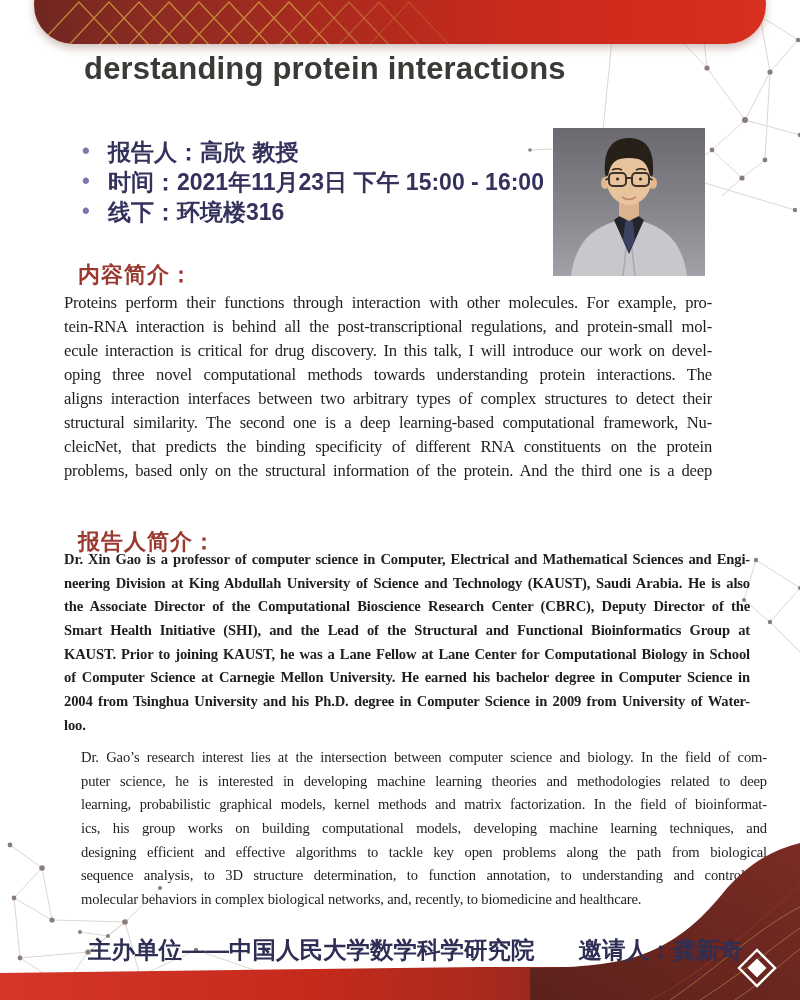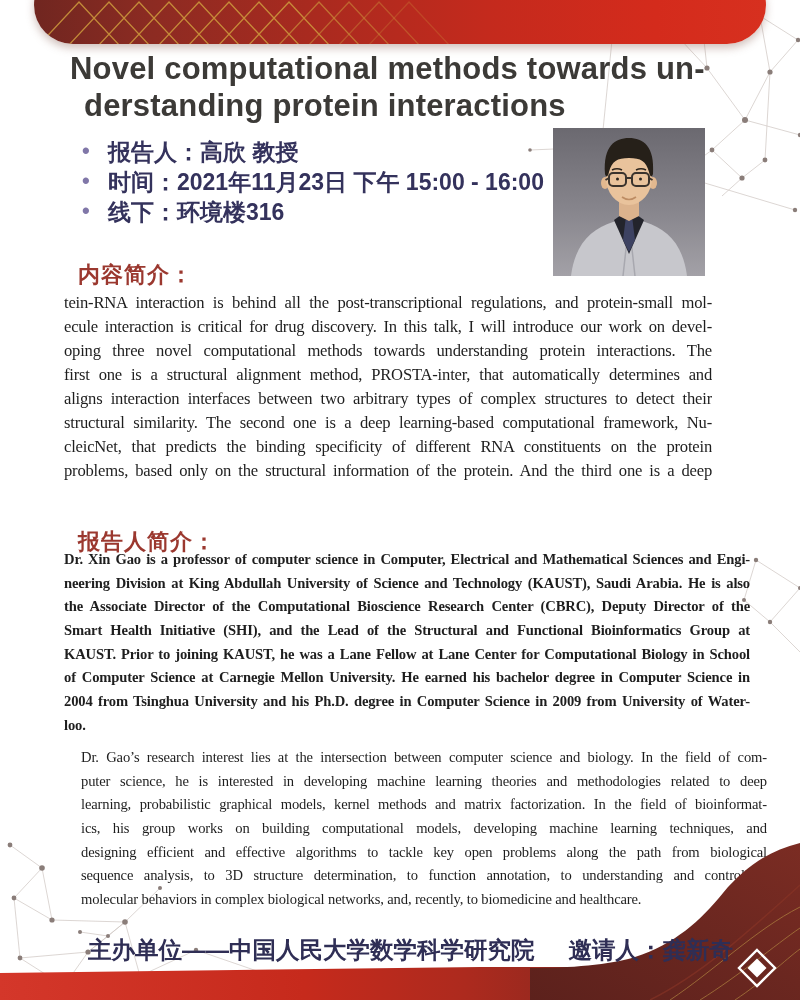--- a/index.html
+++ b/index.html
@@ -49,21 +49,21 @@
     color:var(--body-ink,#1e1e1e);overflow:hidden;}
   .abstract-para{top:291px;width:648px;font-size:16.6px;letter-spacing:-.2px;}
   .abstract-para .pline{height:24px;line-height:24px;}
   .bio-para1{top:548px;width:686px;font-size:14.6px;letter-spacing:-.15px;font-weight:bold;}
   .bio-para2{top:746px;width:686px;font-size:14.6px;letter-spacing:-.15px;margin-left:17px;}
   .bio-para1 .pline,.bio-para2 .pline{height:23.7px;line-height:23.7px;}
   .pline{white-space:nowrap;text-align:justify;text-align-last:justify;}
   .pline.last-line{text-align-last:left;}
 
   
-  .footer-line{position:absolute;left:88px;top:934px;z-index:3;display:flex;gap:34px;
+  .footer-line{position:absolute;left:88px;top:934px;z-index:3;display:flex;gap:44px;
     color:var(--footer-navy,#2f2e55);font-size:23.5px;font-weight:700;}
   .bottom-band{position:absolute;left:0;top:967px;width:800px;height:33px;z-index:1;
     background:linear-gradient(90deg,#d4372a 0%,#c62a1c 38%,#ad2a1e 58%,#88281f 76%,#66231d 100%);
     clip-path:polygon(0 6px,60% 0,100% 0,100% 100%,0 100%);}
   .corner-swoosh{position:absolute;right:0;bottom:0;width:270px;height:175px;z-index:2;}
 </style>
 </head>
 <body>
 
 <div>
@@ -131,21 +131,20 @@
         <path d="M 200 95 L 255 36 L 310 95"></path>
         <path d="M 230 95 L 285 36 L 340 95" opacity="0.75"></path>
         <path d="M 260 95 L 315 36 L 370 95" opacity="0.6"></path>
         <path d="M 290 95 L 345 36 L 400 95" opacity="0.45"></path>
         <path d="M 320 95 L 375 36 L 430 95" opacity="0.3"></path>
       </g>
     </svg>
   </div>
 
   <div class="page-title">
-    <div class="l1">Novel computational methods towards un-</div>
     <div class="l2">derstanding protein interactions</div>
   </div>
 
   <div class="meta-list">
     <div class="meta-row">
       <span class="bullet">•</span>
       <span>报告人：高欣 教授</span>
     </div>
     <div class="meta-row">
       <span class="bullet">•</span>
@@ -179,24 +178,24 @@
         <path d="M 73 50 L 79 50"></path>
           <path d="M 56 50 L 52.5 52"></path>
           <path d="M 96 50 L 99.5 52"></path>
       </g>
       <path d="M 69 69 Q 76 74 83 69" stroke="#bd8c63" stroke-width="1.6" fill="none"></path>
     </svg>
   </div>
 
   <div class="section-heading h-abstract">内容简介：</div>
   <div class="para abstract-para">
+      <div class="pline">Proteins perform their functions through interaction with other molecules. For example, pro-</div>
       <div class="pline">tein-RNA interaction is behind all the post-transcriptional regulations, and protein-small mol-</div>
       <div class="pline">ecule interaction is critical for drug discovery. In this talk, I will introduce our work on devel-</div>
       <div class="pline">oping three novel computational methods towards understanding protein interactions. The</div>
-      <div class="pline">first one is a structural alignment method, PROSTA-inter, that automatically determines and</div>
       <div class="pline">aligns interaction interfaces between two arbitrary types of complex structures to detect their</div>
       <div class="pline">structural similarity. The second one is a deep learning-based computational framework, Nu-</div>
       <div class="pline">cleicNet, that predicts the binding specificity of different RNA constituents on the protein</div>
       <div class="pline">problems, based only on the structural information of the protein. And the third one is a deep</div>
     </div>
 
   <div class="section-heading h-bio">报告人简介：</div>
   <div class="para bio-para1">
       <div class="pline">Dr. Xin Gao is a professor of computer science in Computer, Electrical and Mathematical Sciences and Engi-</div>
       <div class="pline">neering Division at King Abdullah University of Science and Technology (KAUST), Saudi Arabia. He is also</div>

